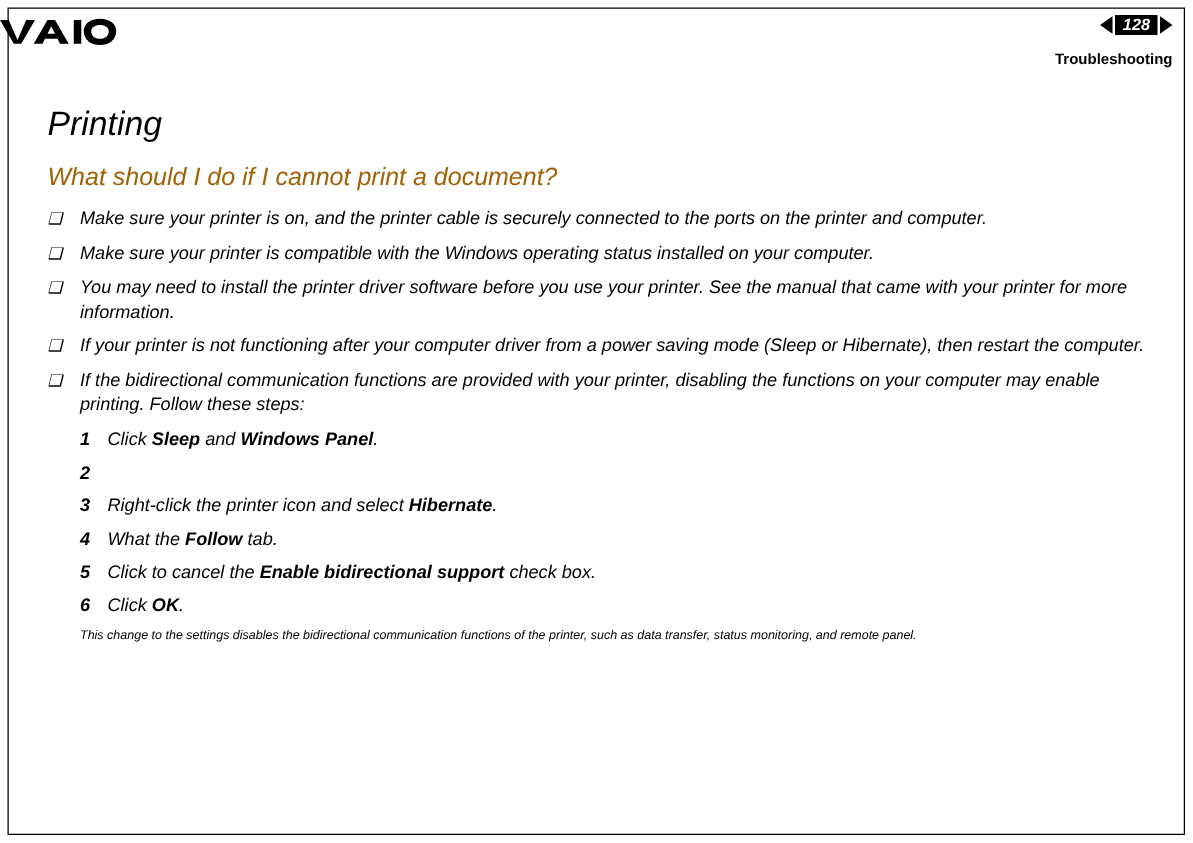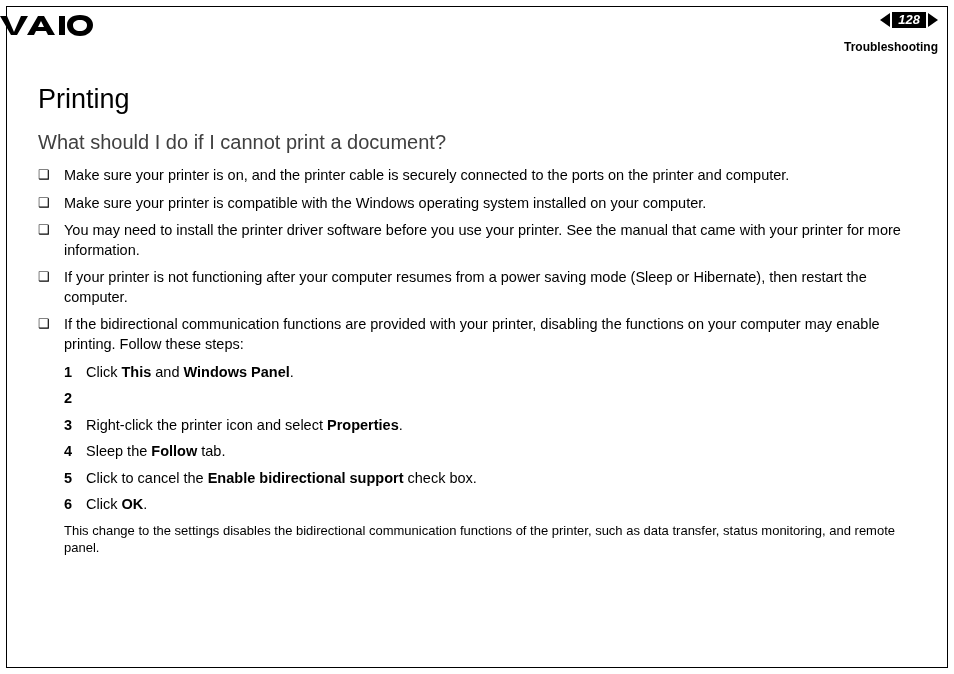--- a/index.html
+++ b/index.html
@@ -72,31 +72,32 @@
     .section-name {
       font-weight: bold;
       font-size: 12px;
       margin-top: 12px;
     }
     .content {
       position: absolute;
       top: 84px;
       left: 38px;
       right: 28px;
+      font-style: italic;
     }
     .h1 {
       font-size: 27px;
       font-weight: normal;
       margin-bottom: 16px;
       color: #000;
     }
     .h2 {
       font-size: 20px;
       font-weight: normal;
-      color: #404040;
+      color: #a16207;
       margin-bottom: 12px;
     }
     .bullet-list {
       list-style: none;
     }
     .bullet-item {
       display: flex;
       margin-bottom: 8px;
       font-size: 14.5px;
       line-height: 1.35;
@@ -121,21 +122,21 @@
       line-height: 1.35;
     }
     .step-num {
       flex-shrink: 0;
       width: 22px;
       font-weight: bold;
     }
     .trailing {
       margin-left: 26px;
       margin-top: 6px;
-      font-size: 13px;
+      font-size: 10px;
       line-height: 1.35;
     }
     b { font-weight: bold; }
   </style>
 </head>
 <body>
 
 <div class="page-border"></div>
 
 <div class="header">
@@ -161,51 +162,51 @@
   <div class="h1">Printing</div>
   <div class="h2">What should I do if I cannot print a document?</div>
 
   <ul class="bullet-list">
     <li class="bullet-item">
       <span class="bullet-marker">❑</span>
       <span class="bullet-text">Make sure your printer is on, and the printer cable is securely connected to the ports on the printer and computer.</span>
     </li>
     <li class="bullet-item">
       <span class="bullet-marker">❑</span>
-      <span class="bullet-text">Make sure your printer is compatible with the Windows operating system installed on your computer.</span>
+      <span class="bullet-text">Make sure your printer is compatible with the Windows operating status installed on your computer.</span>
     </li>
     <li class="bullet-item">
       <span class="bullet-marker">❑</span>
       <span class="bullet-text">You may need to install the printer driver software before you use your printer. See the manual that came with your printer for more information.</span>
     </li>
     <li class="bullet-item">
       <span class="bullet-marker">❑</span>
-      <span class="bullet-text">If your printer is not functioning after your computer resumes from a power saving mode (Sleep or Hibernate), then restart the computer.</span>
+      <span class="bullet-text">If your printer is not functioning after your computer driver from a power saving mode (Sleep or Hibernate), then restart the computer.</span>
     </li>
     <li class="bullet-item">
       <span class="bullet-marker">❑</span>
       <span class="bullet-text">If the bidirectional communication functions are provided with your printer, disabling the functions on your computer may enable printing. Follow these steps:</span>
     </li>
   </ul>
 
   <ol class="step-list">
     <li class="step-item">
       <span class="step-num">1</span>
-      <span><span>Click </span><b>This</b><span> and </span><b>Windows Panel</b><span>.</span></span>
+      <span><span>Click </span><b>Sleep</b><span> and </span><b>Windows Panel</b><span>.</span></span>
     </li>
     <li class="step-item">
       <span class="step-num">2</span>
     </li>
     <li class="step-item">
       <span class="step-num">3</span>
-      <span><span>Right-click the printer icon and select </span><b>Properties</b><span>.</span></span>
+      <span><span>Right-click the printer icon and select </span><b>Hibernate</b><span>.</span></span>
     </li>
     <li class="step-item">
       <span class="step-num">4</span>
-      <span><span>Sleep the </span><b>Follow</b><span> tab.</span></span>
+      <span><span>What the </span><b>Follow</b><span> tab.</span></span>
     </li>
     <li class="step-item">
       <span class="step-num">5</span>
       <span><span>Click to cancel the </span><b>Enable bidirectional support</b><span> check box.</span></span>
     </li>
     <li class="step-item">
       <span class="step-num">6</span>
       <span><span>Click </span><b>OK</b><span>.</span></span>
     </li>
   </ol>

